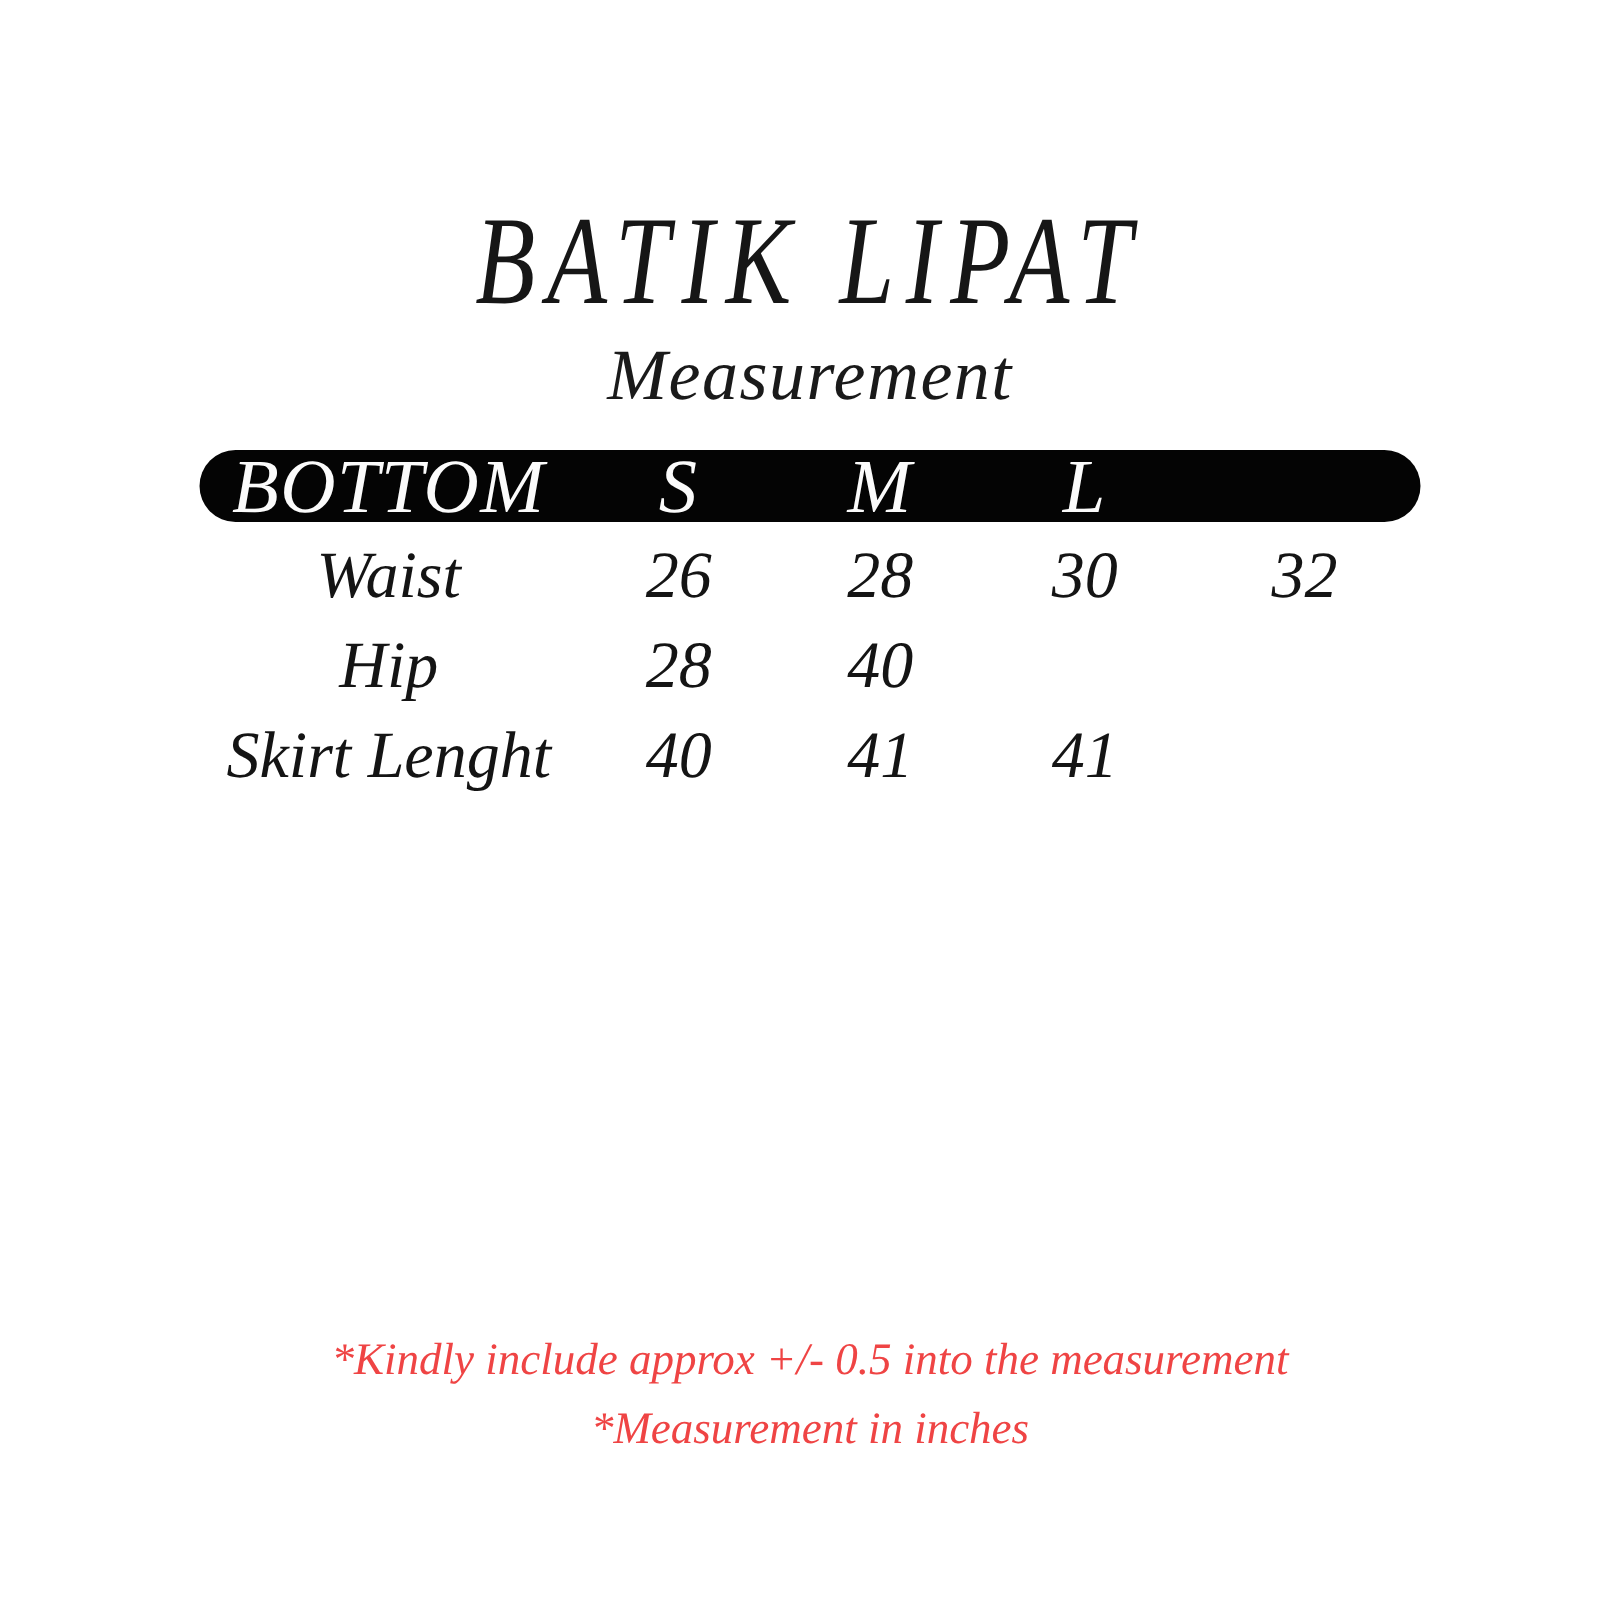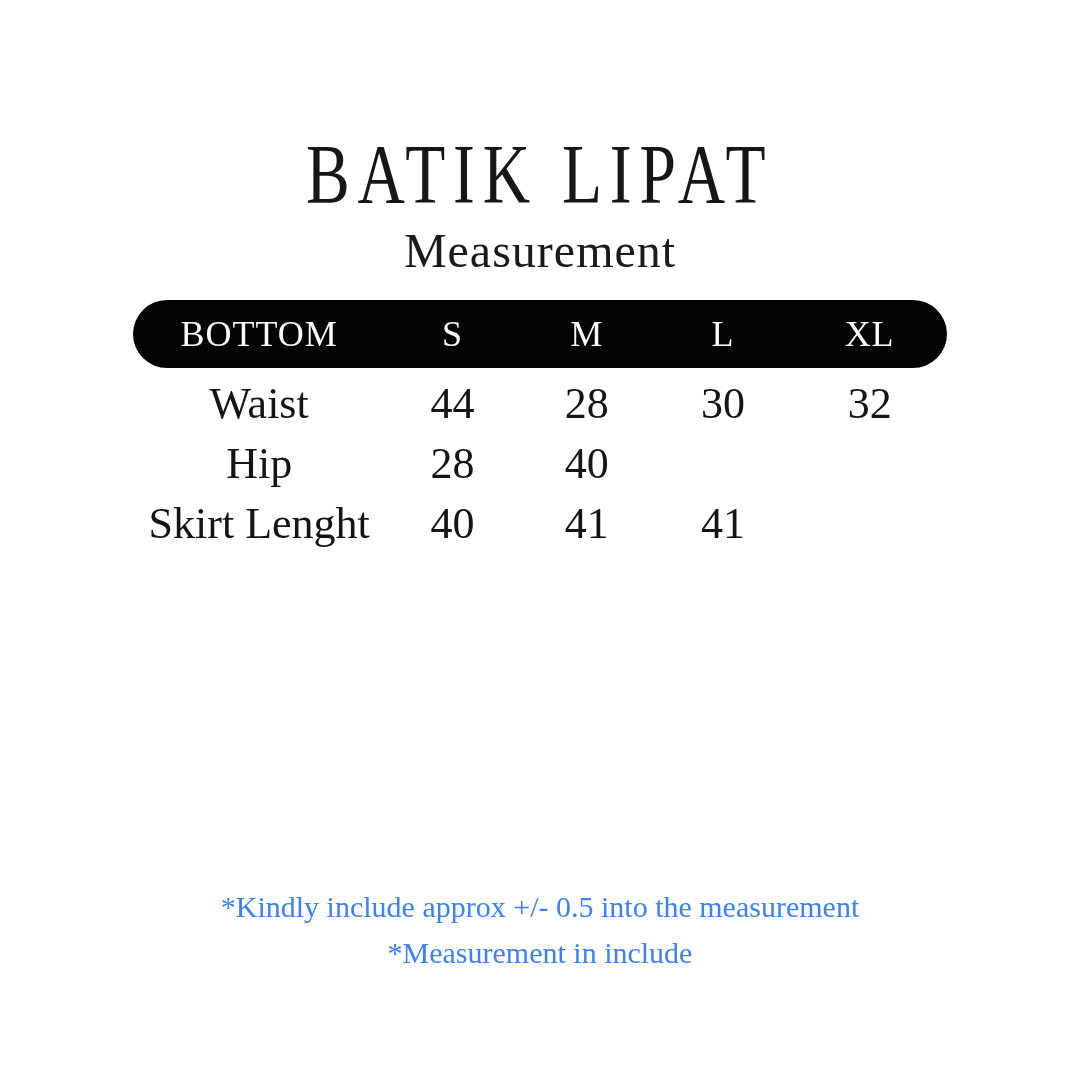--- a/index.html
+++ b/index.html
@@ -13,20 +13,21 @@
     overflow: hidden;
     font-family: "Liberation Serif", "DejaVu Serif", serif;
     color: #141414;
   }
   .canvas {
     position: relative;
     width: 1080px;
     height: 1080px;
     background: #ffffff;
     text-align: center;
+    font-style: italic;
   }
   .title-wrap {
     position: absolute;
     top: 128px;
     left: 0;
     width: 1080px;
     height: 92px;
     display: flex;
     align-items: center;
     justify-content: center;
@@ -60,36 +61,36 @@
     width: 814px;
   }
   .grid-row {
     display: grid;
     grid-template-columns: 31% 16.5% 16.5% 17% 19%;
     align-items: center;
   }
   .pill {
     background: #040404;
     color: #ffffff;
-    height: 68px;
+    height: 48px;
     border-radius: 999px;
-    font-size: 36px;
+    font-size: 51px;
     letter-spacing: 1px;
   }
   .pill .cell { color: #fbfbfb; }
   .body-rows { margin-top: 6px; }
   .data-row { height: 60px; font-size: 44px; }
   .cell { text-align: center; line-height: 1; }
   .notes {
     position: absolute;
     top: 884px;
     left: 0;
     width: 1080px;
     font-size: 30px;
-    color: #3b82f6;
+    color: #ef4444;
   }
   .notes p {
     margin: 0;
     line-height: 46px;
   }
 </style>
 </head>
 <body>
 
 <div class="canvas">
@@ -100,28 +101,27 @@
 
   <div class="subtitle-wrap">Measurement</div>
 
   <div class="size-table">
 
     <div class="grid-row pill">
       <div class="cell">BOTTOM</div>
       <div class="cell">S</div>
       <div class="cell">M</div>
       <div class="cell">L</div>
-      <div class="cell">XL</div>
     </div>
 
     <div class="body-rows">
 
       <div class="grid-row data-row">
         <div class="cell">Waist</div>
-        <div class="cell">44</div>
+        <div class="cell">26</div>
         <div class="cell">28</div>
         <div class="cell">30</div>
         <div class="cell">32</div>
       </div>
 
       <div class="grid-row data-row">
         <div class="cell">Hip</div>
         <div class="cell">28</div>
         <div class="cell">40</div>
       </div>
@@ -131,16 +131,16 @@
         <div class="cell">40</div>
         <div class="cell">41</div>
         <div class="cell">41</div>
       </div>
 
     </div>
   </div>
 
   <div class="notes">
     <p>*Kindly include approx +/- 0.5 into the measurement</p>
-    <p>*Measurement in include</p>
+    <p>*Measurement in inches</p>
   </div>
 
 </div>
 
 </body></html>

